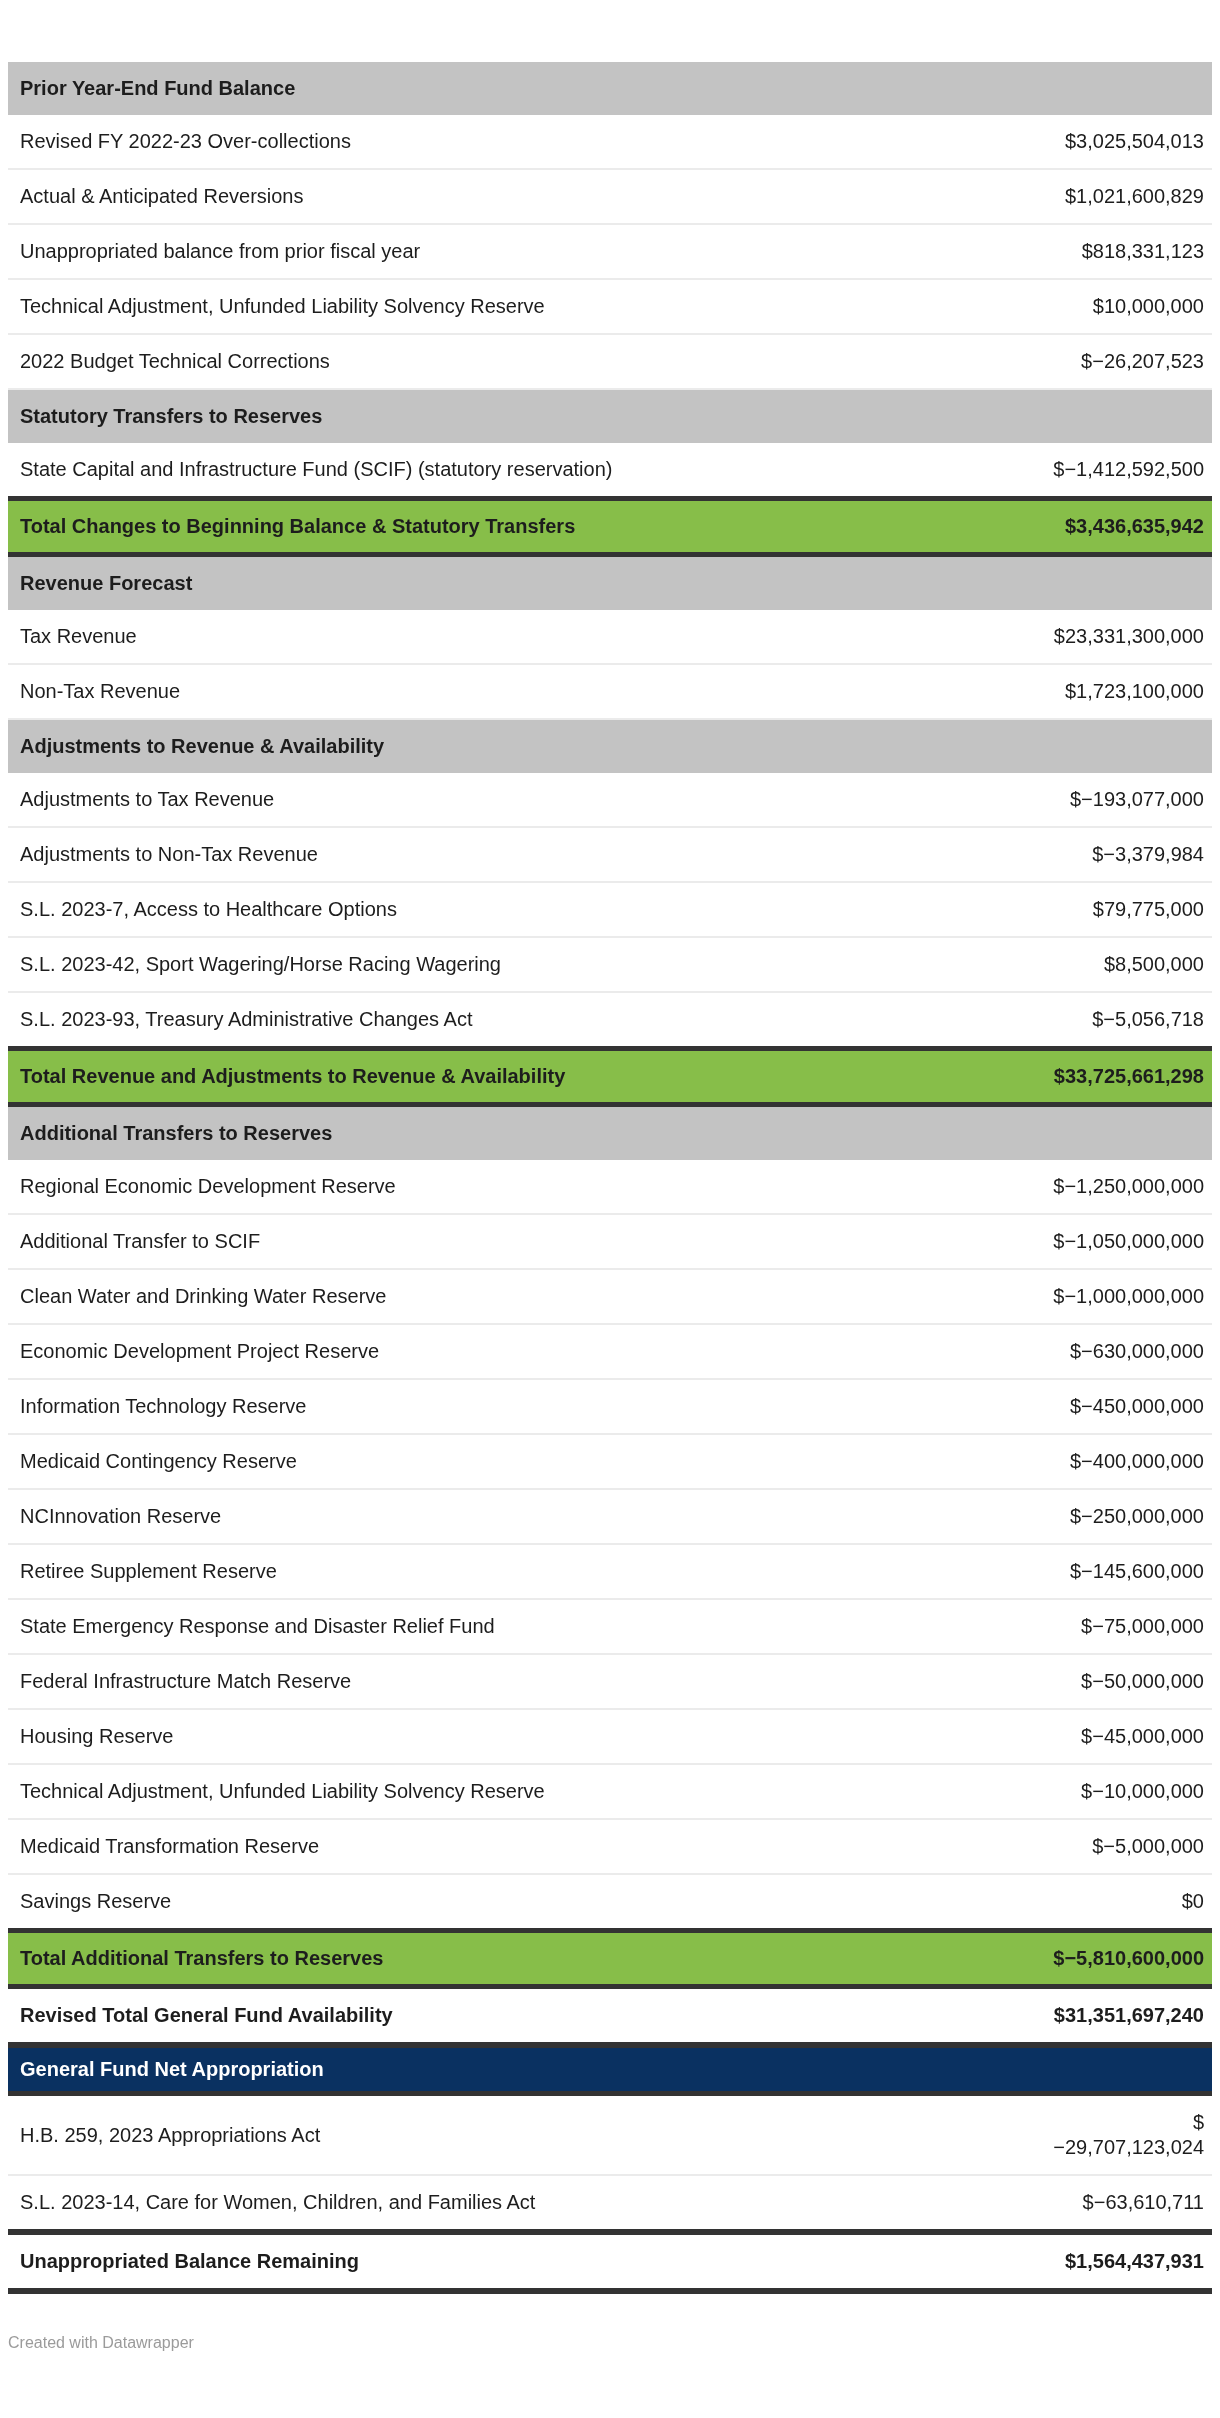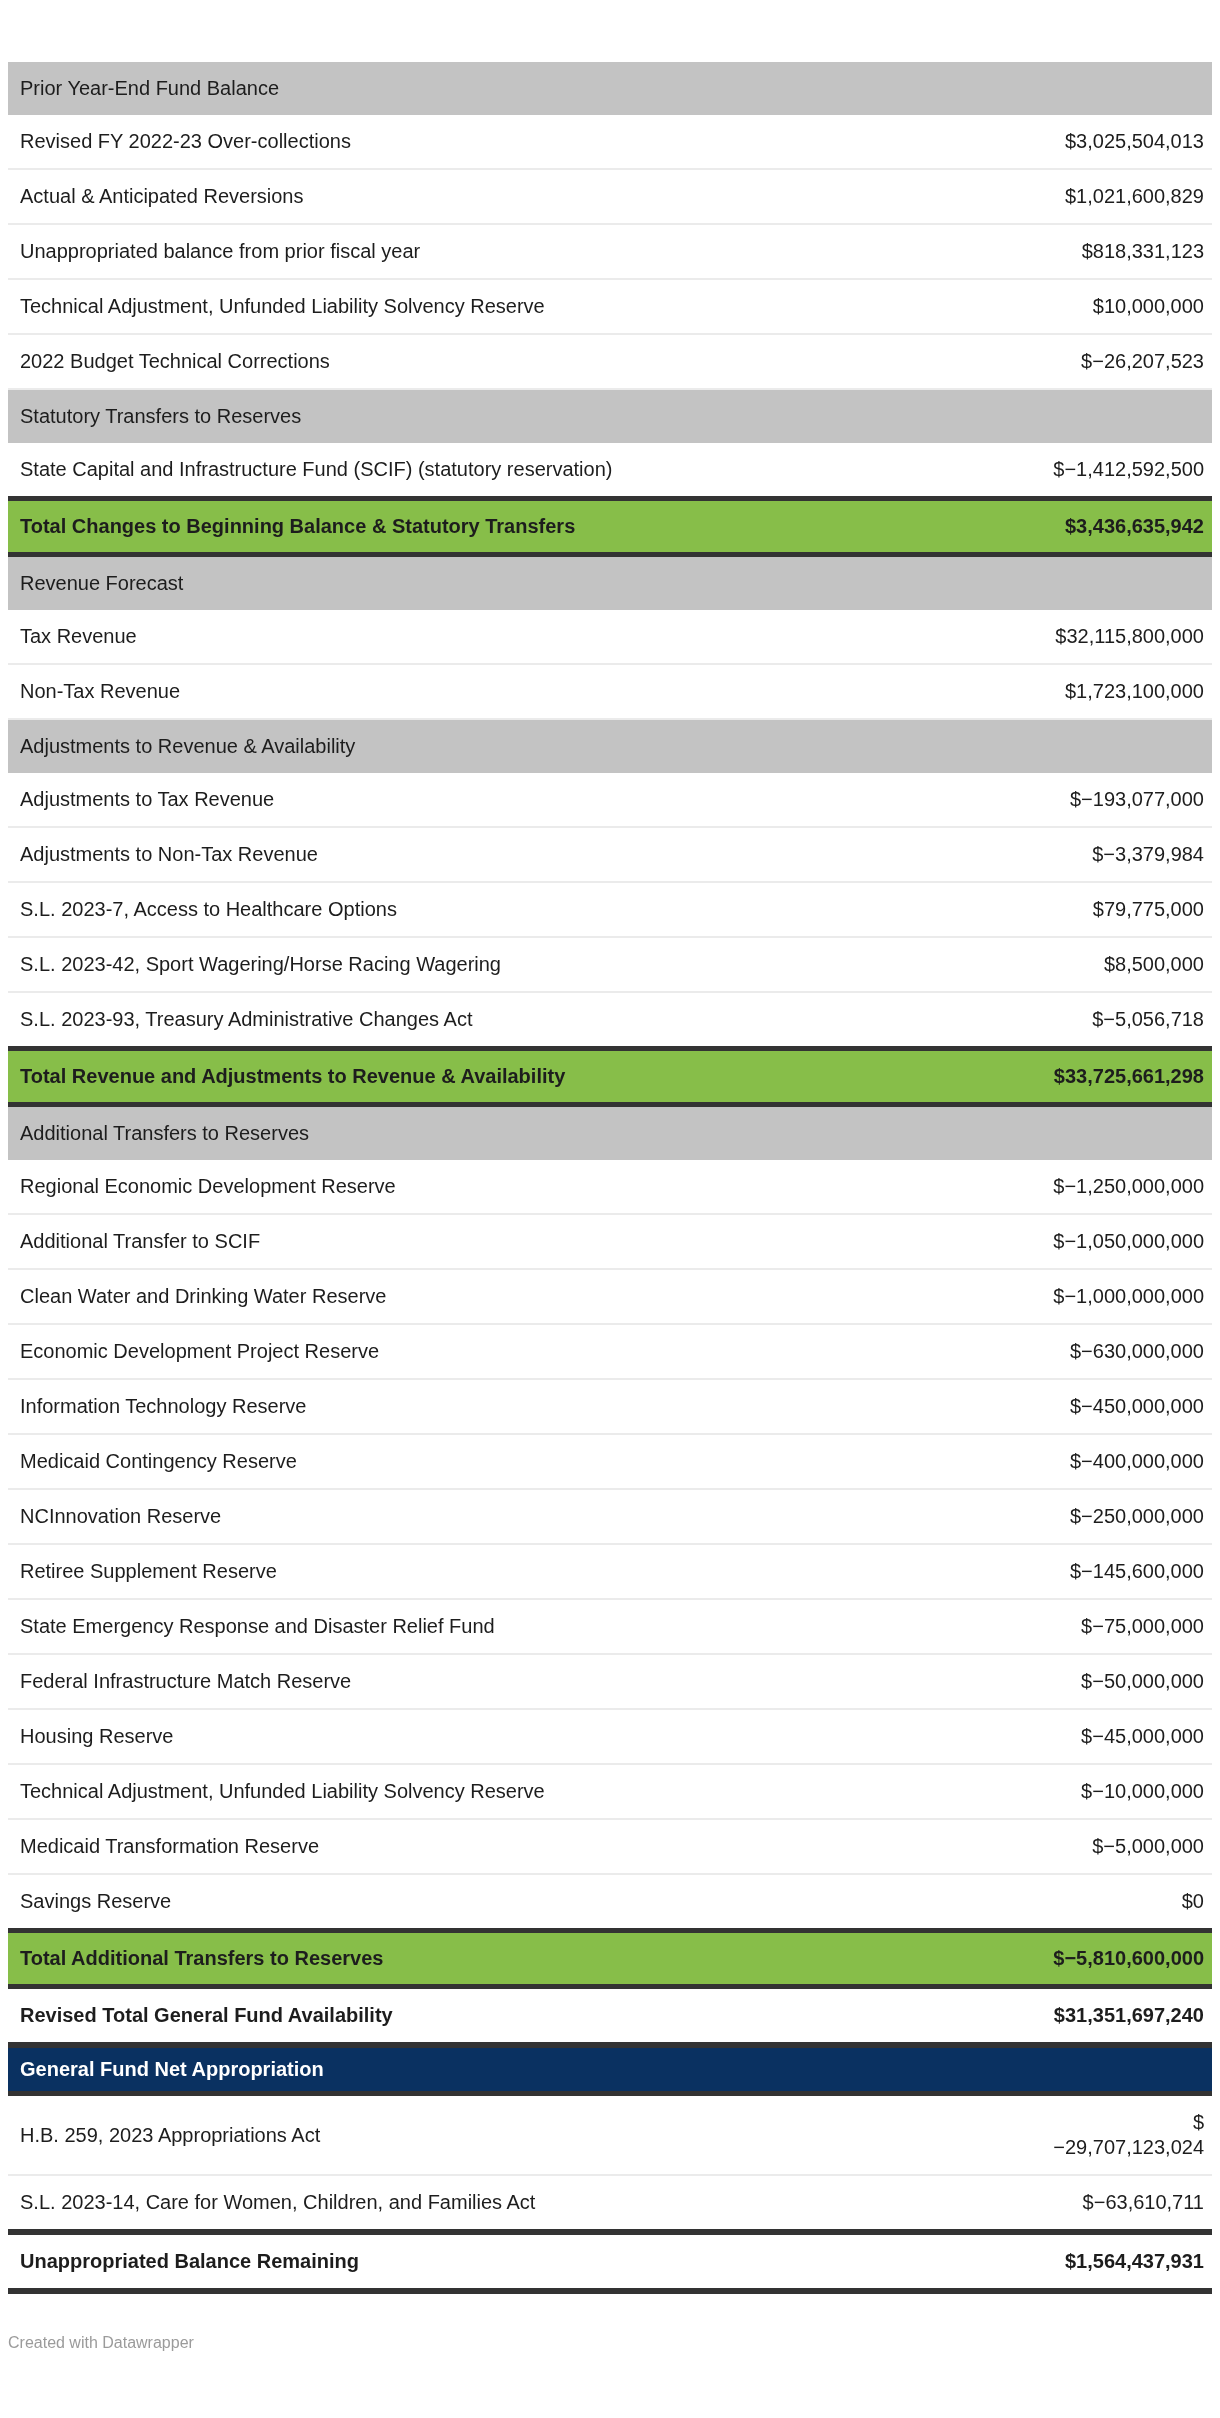--- a/index.html
+++ b/index.html
@@ -39,21 +39,21 @@
     text-align: right;
     padding: 14px 8px 14px 10px;
     white-space: pre-line;
   }
   tr.data td {
     border-bottom: 2px solid var(--row_border);
     font-weight: normal;
   }
   tr.section td {
     background: var(--header_gray);
-    font-weight: normal;
+    font-weight: bold;
   }
   tr.section-navy td {
     background: var(--navy);
     color: #ffffff;
     font-weight: bold;
     border-top: 6px solid var(--dark_border);
     border-bottom: 5px solid var(--dark_border);
     padding-top: 9px;
     padding-bottom: 9px;
     margin-left: 8px;
@@ -120,21 +120,21 @@
       </tr>
       <tr class="total">
         <td class="label">Total Changes to Beginning Balance &amp; Statutory Transfers</td>
         <td class="value">$3,436,635,942</td>
       </tr>
       <tr class="section">
         <td colspan="2" class="label">Revenue Forecast</td>
       </tr>
       <tr class="data">
         <td class="label">Tax Revenue</td>
-        <td class="value">$32,115,800,000</td>
+        <td class="value">$23,331,300,000</td>
       </tr>
       <tr class="data">
         <td class="label">Non-Tax Revenue</td>
         <td class="value">$1,723,100,000</td>
       </tr>
       <tr class="section">
         <td colspan="2" class="label">Adjustments to Revenue &amp; Availability</td>
       </tr>
       <tr class="data">
         <td class="label">Adjustments to Tax Revenue</td>

